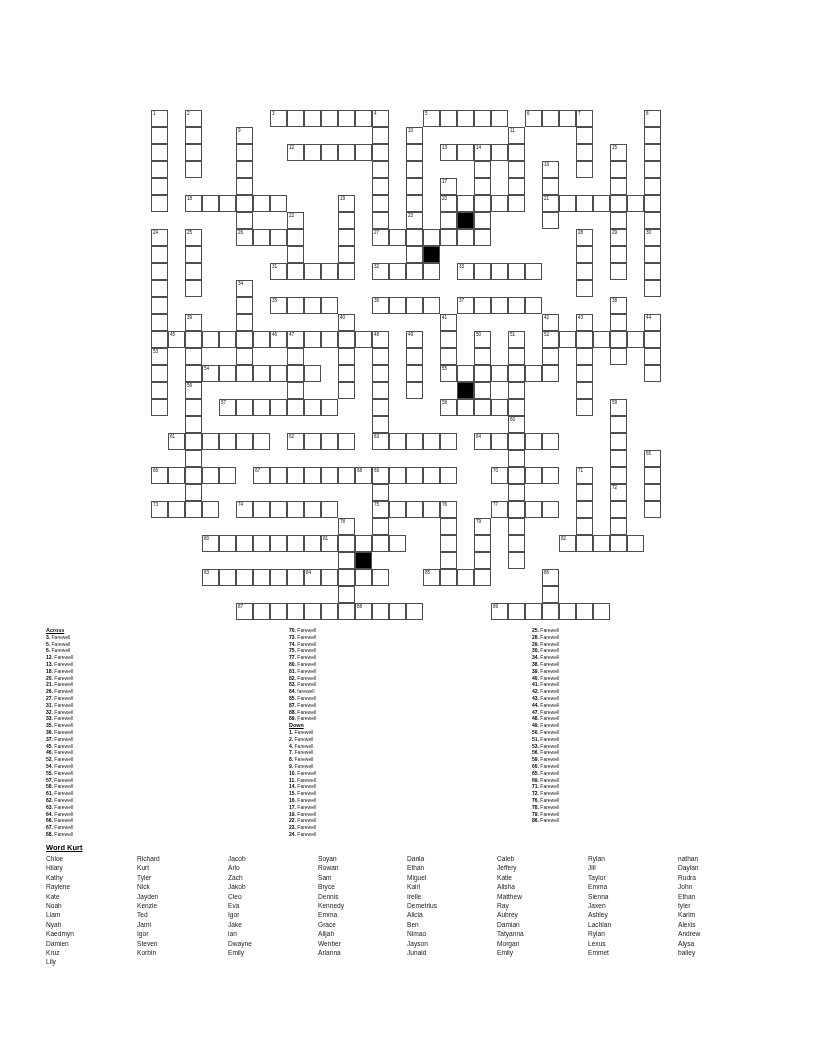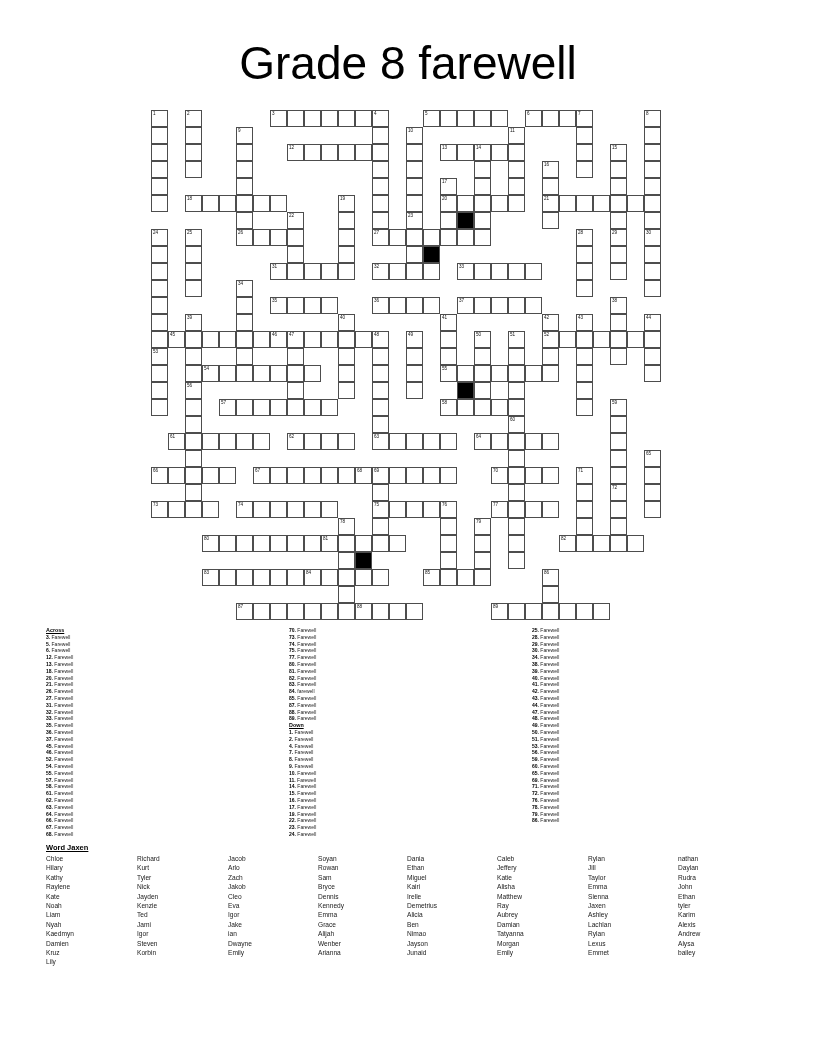--- a/index.html
+++ b/index.html
@@ -17,21 +17,20 @@
   .cluehead{font-weight:bold;text-decoration:underline;font-size:5.4px;color:#000;}
   #wordbank{position:absolute;left:0;top:843px;width:816px;}
   .wbhead{position:absolute;left:46px;top:0px;font-size:7.5px;font-weight:bold;
           text-decoration:underline;}
   .wbcol{position:absolute;top:11px;font-size:6.6px;line-height:9.4px;color:#1a1a1a;}
 </style>
 </head>
 <body>
 
 <div class="page">
-  <div class="title">Grade 8 farewell</div>
   <div id="grid">
       <div class="cell" style="left: 0px; top: 0px;">
         <span class="cellnum">1</span>
       </div>
       <div class="cell" style="left: 0px; top: 17px;"></div>
       <div class="cell" style="left: 0px; top: 34px;"></div>
       <div class="cell" style="left: 0px; top: 51px;"></div>
       <div class="cell" style="left: 0px; top: 68px;"></div>
       <div class="cell" style="left: 0px; top: 85px;"></div>
       <div class="cell" style="left: 34px; top: 0px;">
@@ -706,21 +705,21 @@
       <div class="clue"><b>65.</b> Farewell</div>
       <div class="clue"><b>69.</b> Farewell</div>
       <div class="clue"><b>71.</b> Farewell</div>
       <div class="clue"><b>72.</b> Farewell</div>
       <div class="clue"><b>76.</b> Farewell</div>
       <div class="clue"><b>78.</b> Farewell</div>
       <div class="clue"><b>79.</b> Farewell</div>
       <div class="clue"><b>86.</b> Farewell</div>
     </div>
   <div id="wordbank">
-    <div class="wbhead">Word Jaxen</div>
+    <div class="wbhead">Word Kurt</div>
   <div class="wbcol" style="left: 46px;">
         <div>Chloe</div>
         <div>Hilary</div>
         <div>Kathy</div>
         <div>Raylene</div>
         <div>Kate</div>
         <div>Noah</div>
         <div>Liam</div>
         <div>Nyah</div>
         <div>Kaedmyn</div>

